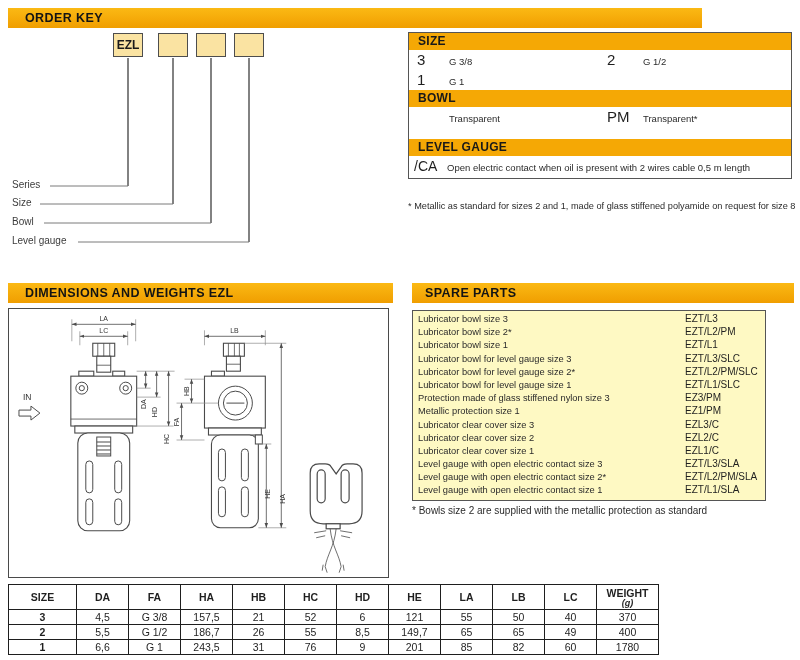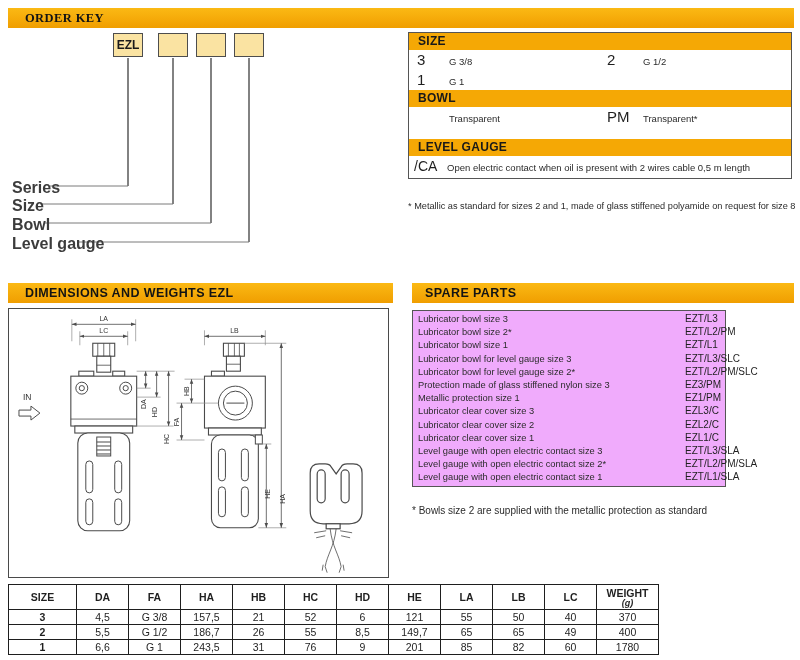--- a/index.html
+++ b/index.html
@@ -3,30 +3,30 @@
 <meta charset="utf-8">
 <style>
   html,body{margin:0;padding:0;background:#fff;}
   #page{position:relative;width:800px;height:660px;background:#fff;
         font-family:"Liberation Sans","DejaVu Sans",sans-serif;color:#1a1a1a;overflow:hidden;}
 
   
   .bigbar{position:absolute;height:20px;background:linear-gradient(180deg,#fbb914,#f09e00);
           color:#141414;font-size:12.5px;font-weight:bold;letter-spacing:.4px;
           line-height:20px;padding-left:17px;box-sizing:border-box;}
-  #bar-order-key{left:8px;top:8px;width:786px;font-family:Liberation Serif, serif;}
+  #bar-order-key{left:8px;top:8px;width:694px;}
   #bar-dimensions{left:8px;top:283px;width:385px;}
   #bar-spare{left:412px;top:283px;width:382px;padding-left:13px;}
 
   
   .okbox{position:absolute;top:33px;width:30px;height:24px;background:#fae3a2;
          border:1px solid #4d4d4d;box-sizing:border-box;text-align:center;
          line-height:22px;font-size:12px;font-weight:600;}
   #ok-lines{position:absolute;left:0;top:0;width:400px;height:260px;}
-  .oklabel{position:absolute;font-size:16px;color:#3c3c3c;font-weight:bold;}
+  .oklabel{position:absolute;font-size:10px;color:#3c3c3c;}
 
   
   #spec-box{position:absolute;left:408px;top:32px;width:384px;border:1px solid #555;
             box-sizing:border-box;background:#fff;}
   .subbar{background:#f5a805;color:#191919;font-size:12px;font-weight:bold;
           letter-spacing:.3px;height:17px;line-height:17px;padding-left:9px;}
   .spec-row{position:relative;min-height:19px;font-size:9.5px;color:#2b2b2b;}
   .spec-code{position:absolute;left:8px;top:1px;font-size:15px;color:#1f1f1f;letter-spacing:.2px;}
   .spec-desc{position:absolute;left:40px;top:6px;}
   .spec-code2{position:absolute;left:198px;top:1px;font-size:15px;color:#1f1f1f;}
@@ -38,22 +38,22 @@
   .footnotes-right{position:absolute;left:408px;top:201px;width:388px;
                    font-size:9.2px;color:#2b2b2b;line-height:1.3;}
   .footnotes-right .fn1{white-space:nowrap;}
   .footnotes-right .fn2{padding-left:22px;text-indent:-22px;margin-top:1px;width:368px;}
 
   
   #drawing-panel{position:absolute;left:8px;top:308px;width:381px;height:270px;
                  border:1px solid #4a4a4a;box-sizing:border-box;background:#fff;}
 
   
-  #spare-list{position:absolute;left:412px;top:310px;width:314px;border:1px solid #555;
-              box-sizing:border-box;background:#f0abfc;padding:2px 0 2px 0;}
+  #spare-list{position:absolute;left:412px;top:310px;width:354px;border:1px solid #555;
+              box-sizing:border-box;background:#fef9c3;padding:2px 0 2px 0;}
   .sp-row{position:relative;height:13.2px;font-size:9.3px;color:#2b2b2b;}
   .sp-desc{position:absolute;left:5px;top:1px;white-space:nowrap;}
   .sp-code{position:absolute;left:272px;top:0;font-size:10px;color:#1f1f1f;white-space:nowrap;}
   #spare-footnote{position:absolute;left:412px;top:505px;font-size:10px;color:#2b2b2b;}
 
   
   #dim-table{position:absolute;left:8px;top:584px;border-collapse:collapse;table-layout:fixed;}
   #dim-table th,#dim-table td{border:1px solid #1e1e1e;text-align:center;
        font-size:10.5px;padding:0;height:14px;color:#1f1f1f;}
   #dim-table th{font-weight:bold;height:24px;}
@@ -293,20 +293,24 @@
         <span class="sp-desc">Lubricator bowl size  1</span>
         <span class="sp-code">EZT/L1</span>
       </div>
       <div class="sp-row">
         <span class="sp-desc">Lubricator bowl for level gauge size 3</span>
         <span class="sp-code">EZT/L3/SLC</span>
       </div>
       <div class="sp-row">
         <span class="sp-desc">Lubricator bowl for level gauge size 2*</span>
         <span class="sp-code">EZT/L2/PM/SLC</span>
+      </div>
+      <div class="sp-row">
+        <span class="sp-desc">Lubricator bowl for level gauge size 1</span>
+        <span class="sp-code">EZT/L1/SLC</span>
       </div>
       <div class="sp-row">
         <span class="sp-desc">Protection made of glass stiffened nylon size 3</span>
         <span class="sp-code">EZ3/PM</span>
       </div>
       <div class="sp-row">
         <span class="sp-desc">Metallic protection size 1</span>
         <span class="sp-code">EZ1/PM</span>
       </div>
       <div class="sp-row">

